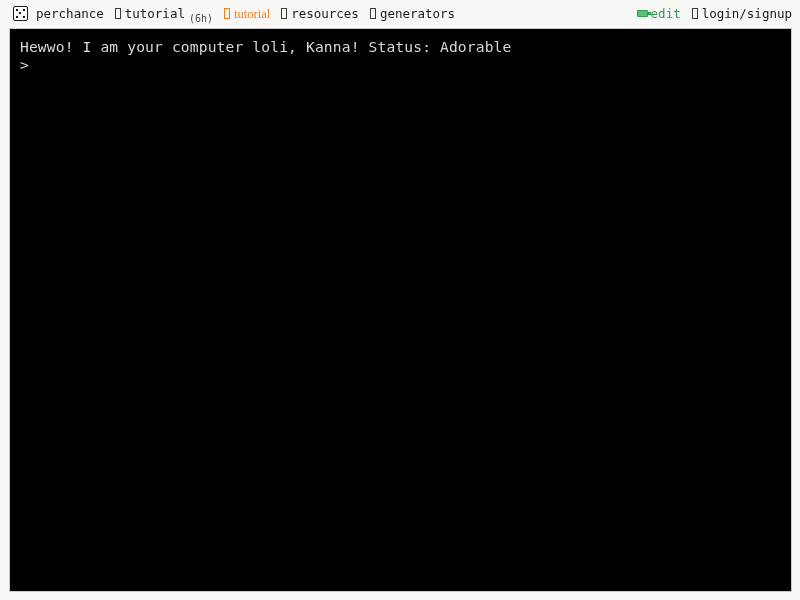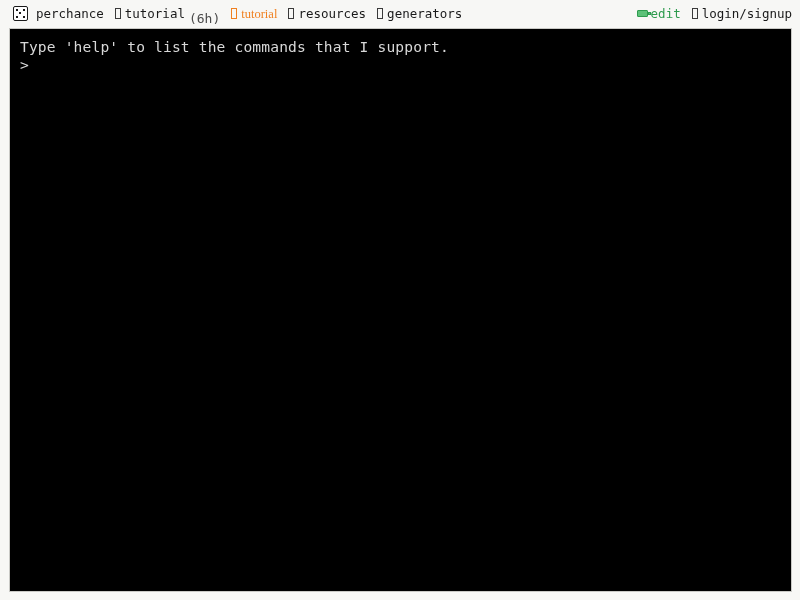--- a/index.html
+++ b/index.html
@@ -123,21 +123,21 @@
     right: -4px;
     top: 1px;
     width: 3px;
     height: 3px;
     background: #5cc178;
     border: 1px solid #2e9b4e;
     box-sizing: border-box;
   }
 
   .nav-sub {
-    font-size: 13px;
+    font-size: 10px;
     color: #4a4a4a;
     margin-left: 4px;
     letter-spacing: 0;
     margin-top: 11px;
   }
 
   
   #terminal {
     position: absolute;
     left: 9px;
@@ -239,21 +239,21 @@
         <span class="tofu"></span>
         <span>login/signup</span>
       </a>
 
     </div>
 
   </div>
 
   <div id="terminal">
 
-    <div class="term-line">Type 'help' to list the commands that I support.</div>
+    <div class="term-line">Hewwo! I am your computer loli, Kanna! Status: Adorable</div>
 
     <div class="term-prompt">
       <span>&gt;</span>
       <input class="term-input" type="text" spellcheck="false" autocomplete="off" value="" style="">
     </div>
 
   </div>
 
 </div>
 

